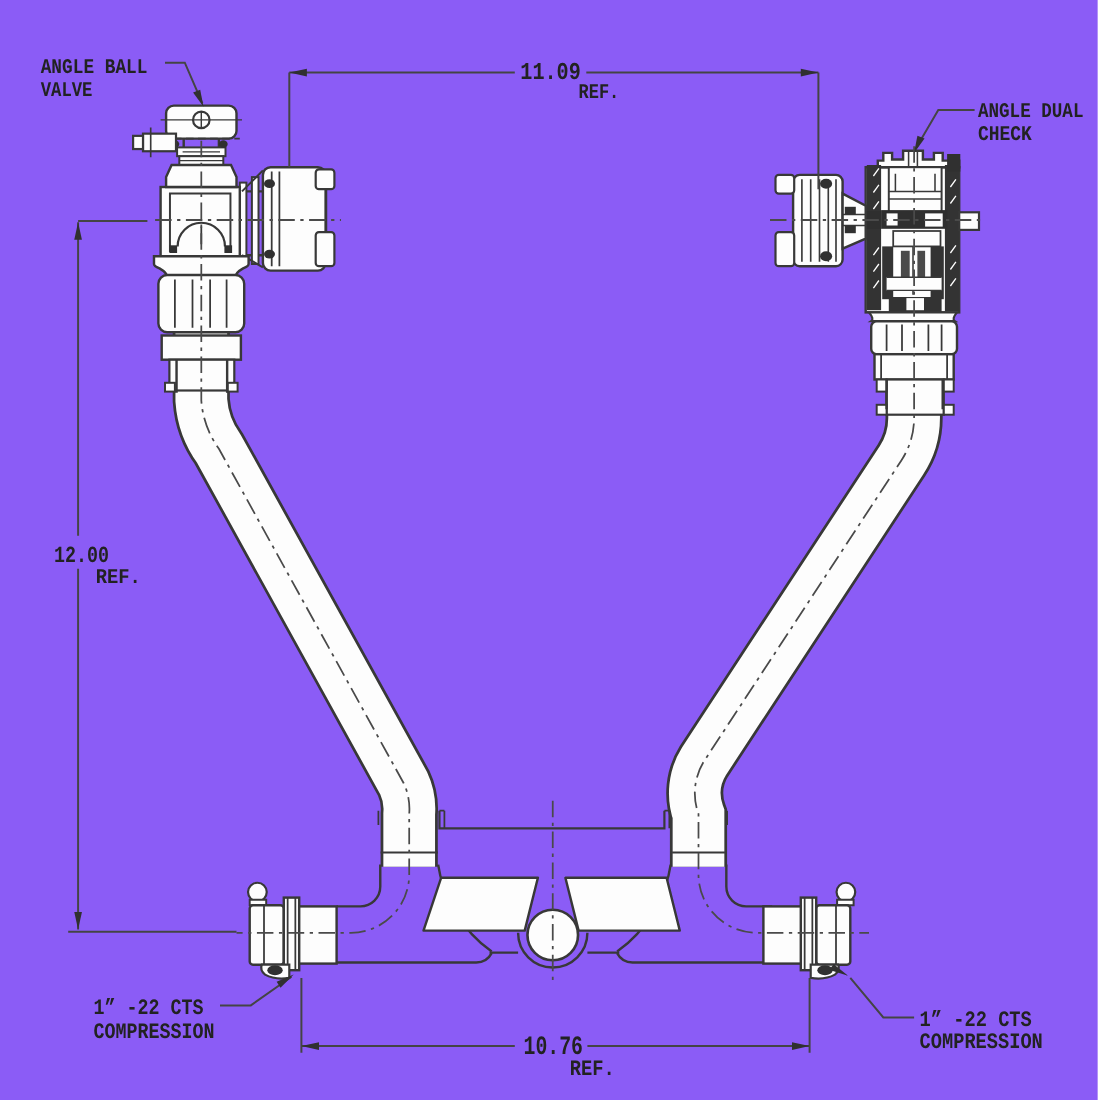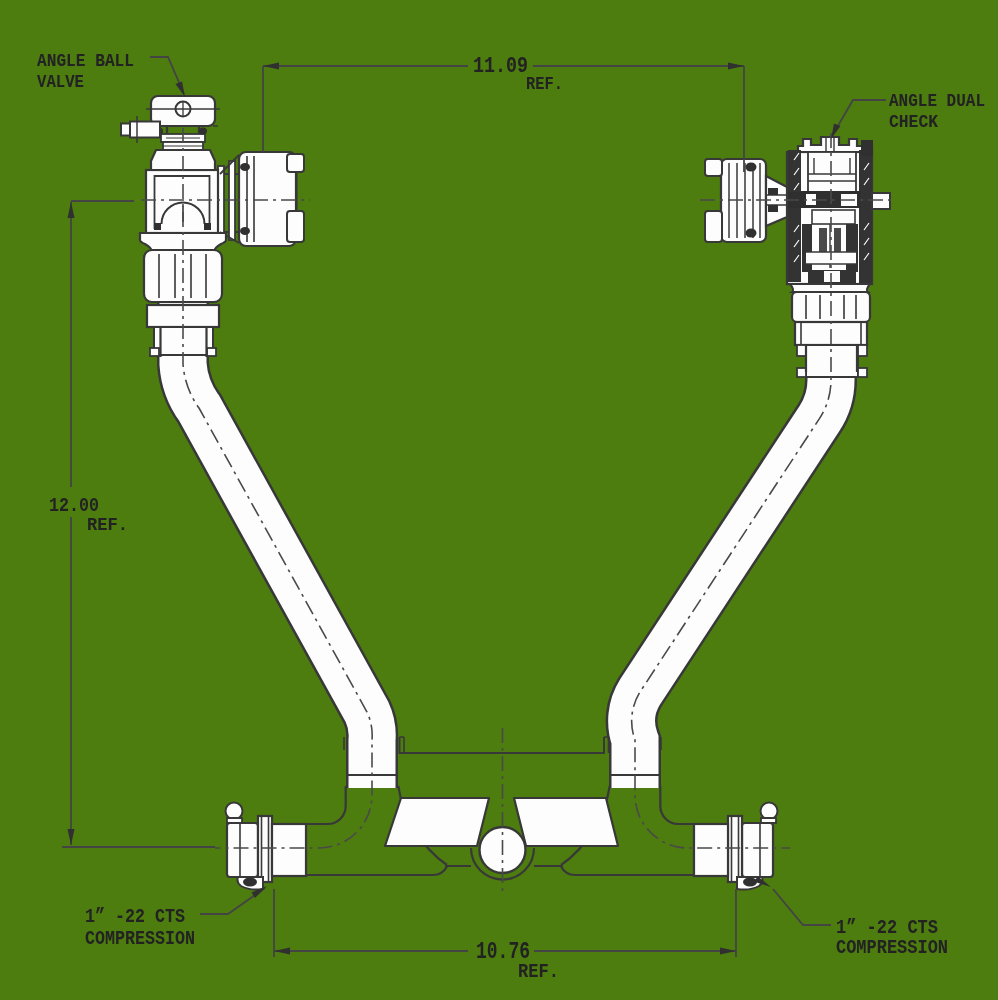--- a/index.html
+++ b/index.html
@@ -1,16 +1,16 @@
 <!DOCTYPE html>
 <html><head>
 <meta charset="utf-8">
 <style>
   html,body{margin:0;padding:0;background:#ffffff;}
-  #page{width:998px;height:1000px;position:relative;background:#4d7c0f;overflow:hidden;}
+  #page{width:998px;height:1000px;position:relative;background:#8b5cf6;overflow:hidden;}
   svg{position:absolute;left:0;top:0;filter:blur(0.6px);}
   text{font-family:"Liberation Mono",monospace;fill:#222222;font-weight:bold;}
 </style>
 </head>
 <body>
 <div id="page">
 <svg width="998" height="1000" viewBox="0 0 998 1000">
   <defs>
     <pattern id="hatch" width="5" height="5" patternUnits="userSpaceOnUse" patternTransform="rotate(45)">
       <rect width="5" height="5" fill="#fdfdfd"></rect>

